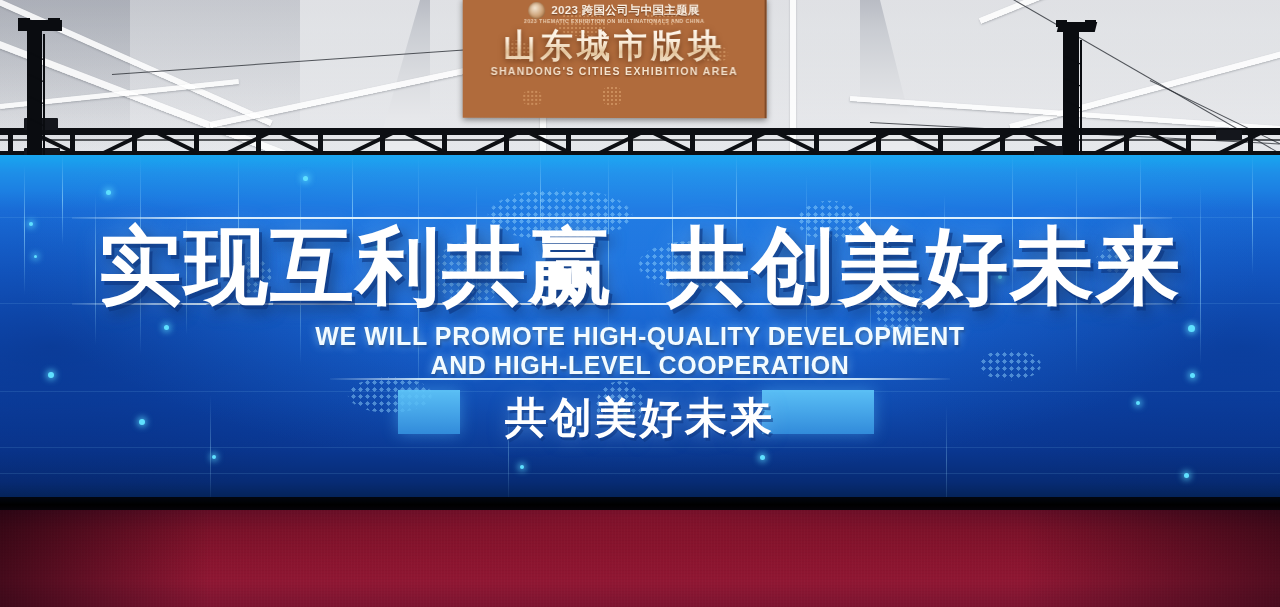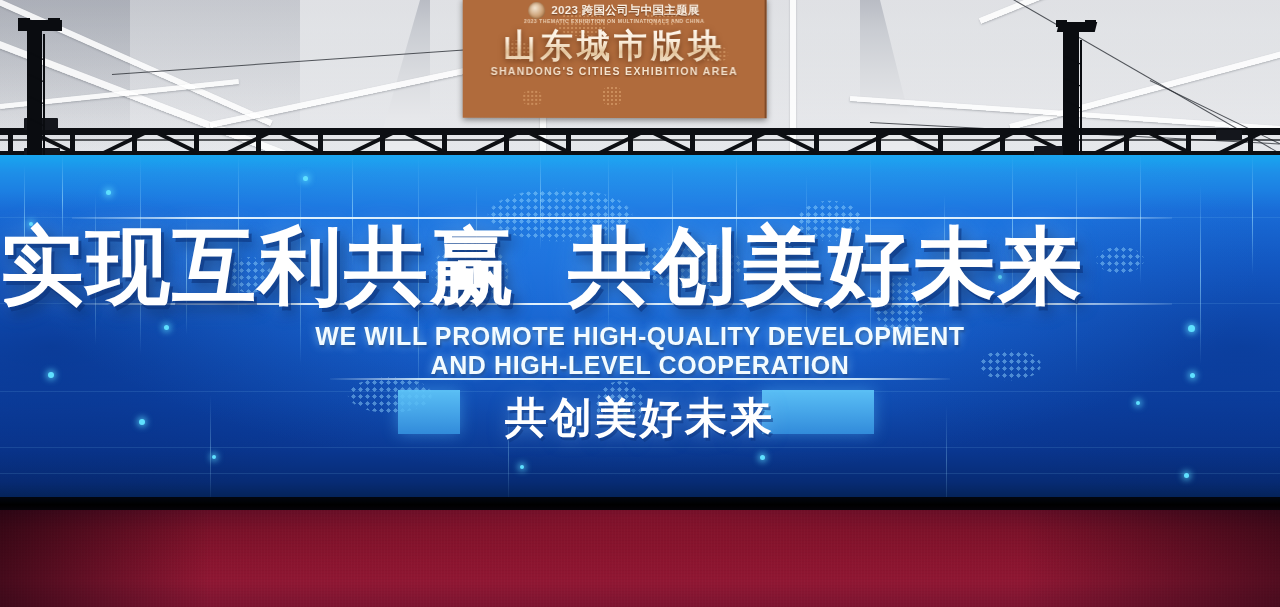--- a/index.html
+++ b/index.html
@@ -129,21 +129,21 @@
     background:linear-gradient(180deg, rgba(150,220,255,0), rgba(160,225,255,.60), rgba(150,220,255,0)); }
   .dot { position:absolute; border-radius:50%; background:#5fe0ff;
     box-shadow:0 0 6px 2px rgba(95,224,255,.7); }
   .scanline { position:absolute; left:0; width:1280px; height:1px; background:rgba(150,215,255,.13); }
 
   
   .hl-rule { position:absolute; height:2px;
     background:linear-gradient(90deg, rgba(210,238,255,.1), rgba(235,248,255,.95) 12%, rgba(235,248,255,.95) 88%, rgba(210,238,255,.1)); }
   .headline {
     position:absolute; left:0; width:1280px; top:208px;
-    white-space:nowrap;
+    text-align:center; white-space:nowrap;
     font-size:84px; font-weight:800; letter-spacing:2px; color:#ffffff;
     font-family:"DejaVu Sans","Liberation Sans",sans-serif;
     text-shadow:
       3px 4px 0 rgba(10,48,120,.55),
       6px 8px 14px rgba(4,26,72,.55),
       0 0 26px rgba(140,205,255,.45);
   }
   .headline .gap { display:inline-block; width:52px; }
 
   .eng {

